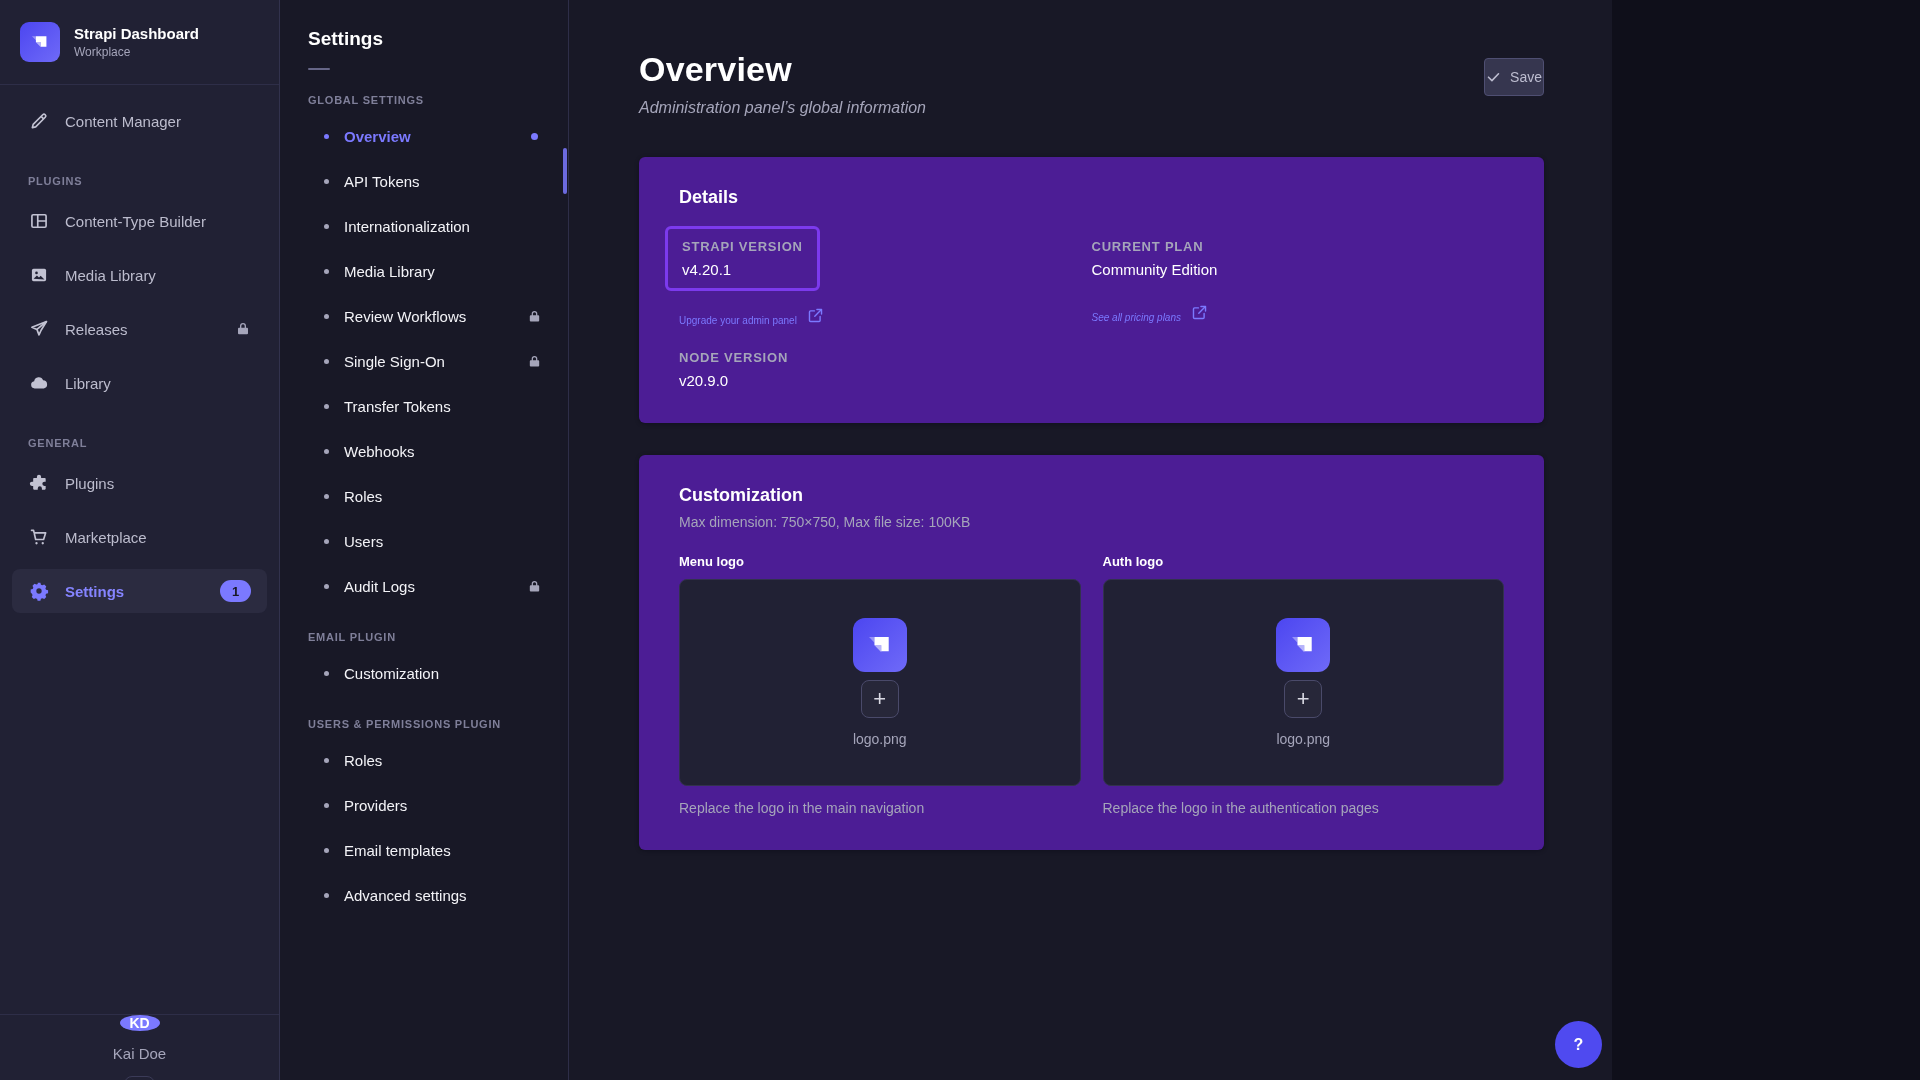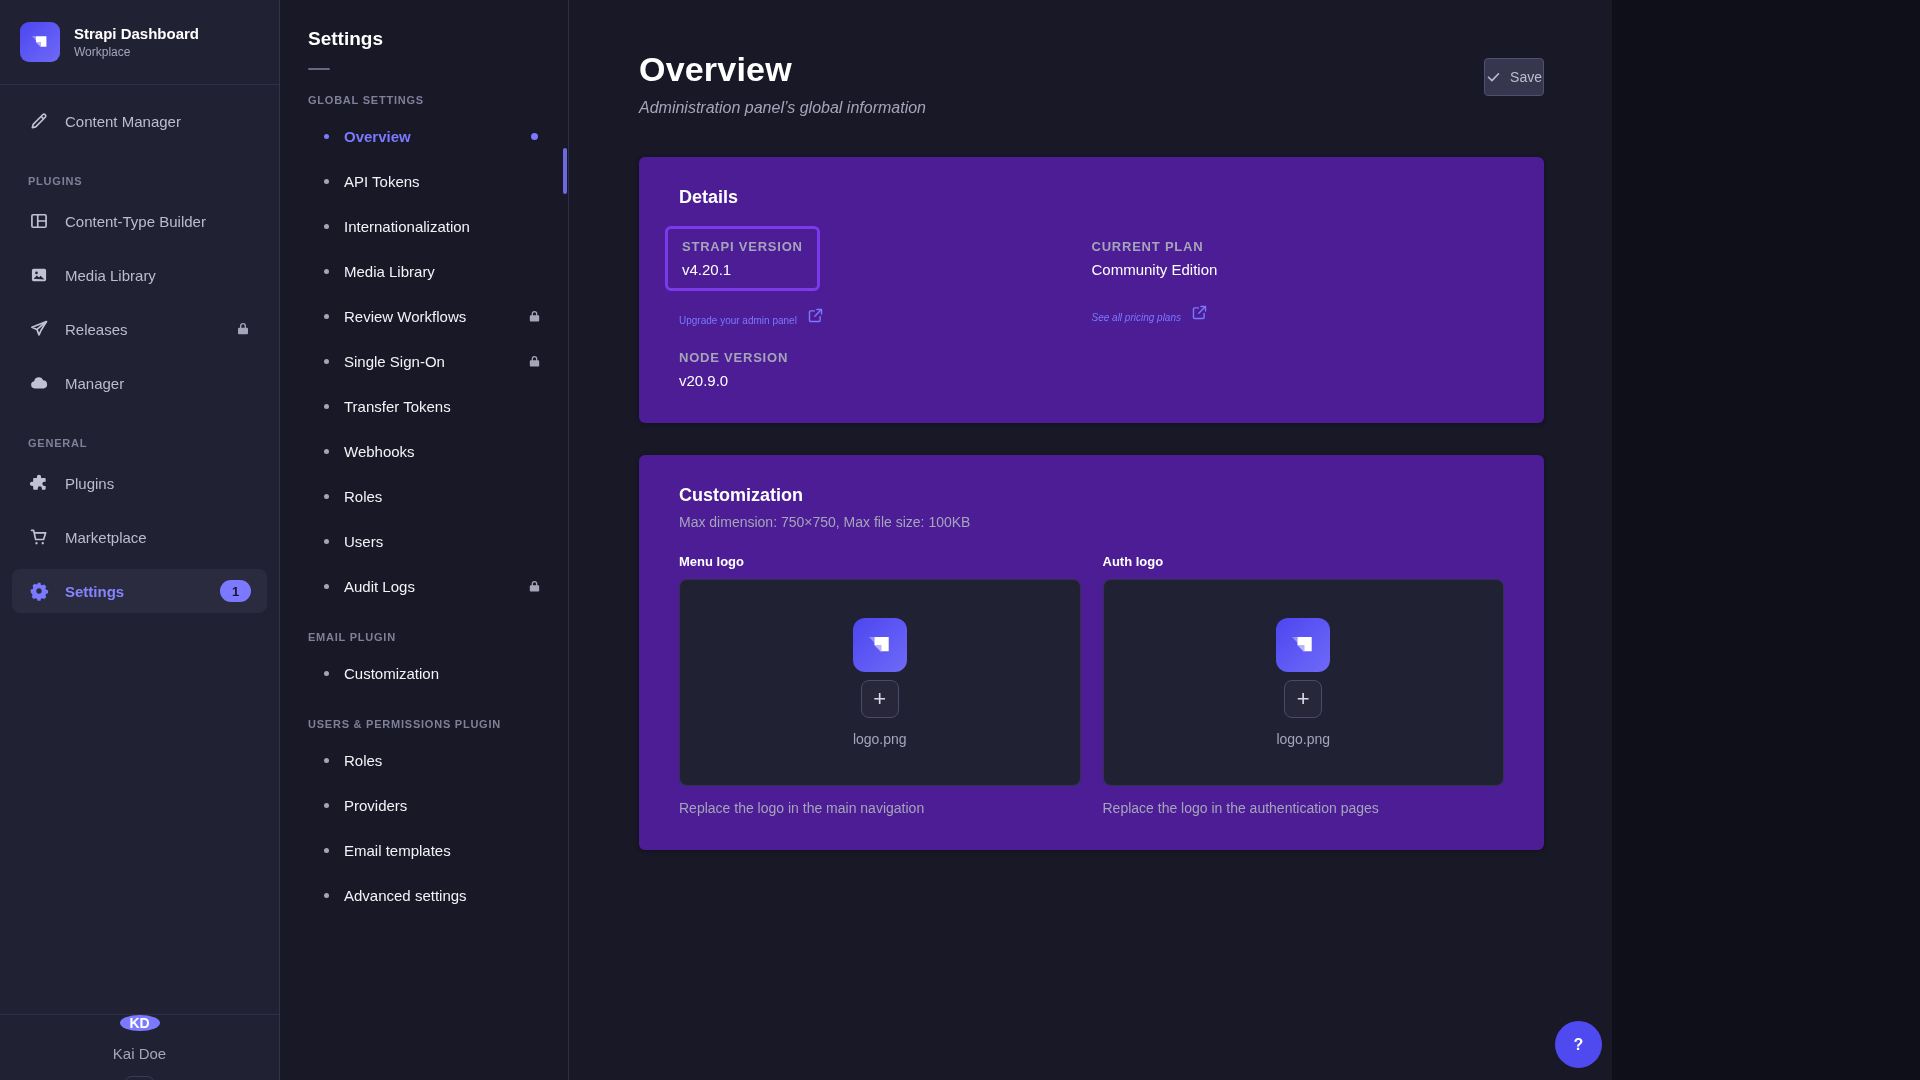--- a/index.html
+++ b/index.html
@@ -147,21 +147,21 @@
             </svg>
         </span>
       </div>
 
       <div class="nav-item">
         <span class="nav-ic">
           <svg viewBox="0 0 24 24" width="20" height="20" fill="currentColor">
               <path d="M17.8 18.5H6.8a4.3 4.3 0 0 1-.6-8.55A5.5 5.5 0 0 1 16.9 8.8a4.9 4.9 0 0 1 .9 9.7z"></path>
             </svg>
         </span>
-        <span>Manager</span>
+        <span>Library</span>
       </div>
 
       <div class="nav-section-label">GENERAL</div>
 
       <div class="nav-item">
         <span class="nav-ic">
           <svg viewBox="0 0 24 24" width="20" height="20" fill="currentColor">
               <path d="M9.5 4.5a2.5 2.5 0 0 1 5 0V6H19a1 1 0 0 1 1 1v3.5h-1.5a2.5 2.5 0 0 0 0 5H20V19a1 1 0 0 1-1 1h-3.5v-1.5a2.5 2.5 0 0 0-5 0V20H6a1 1 0 0 1-1-1v-3.5H3.5a2.5 2.5 0 0 1 0-5H5V7a1 1 0 0 1 1-1h3.5V4.5z"></path>
             </svg>
         </span>

